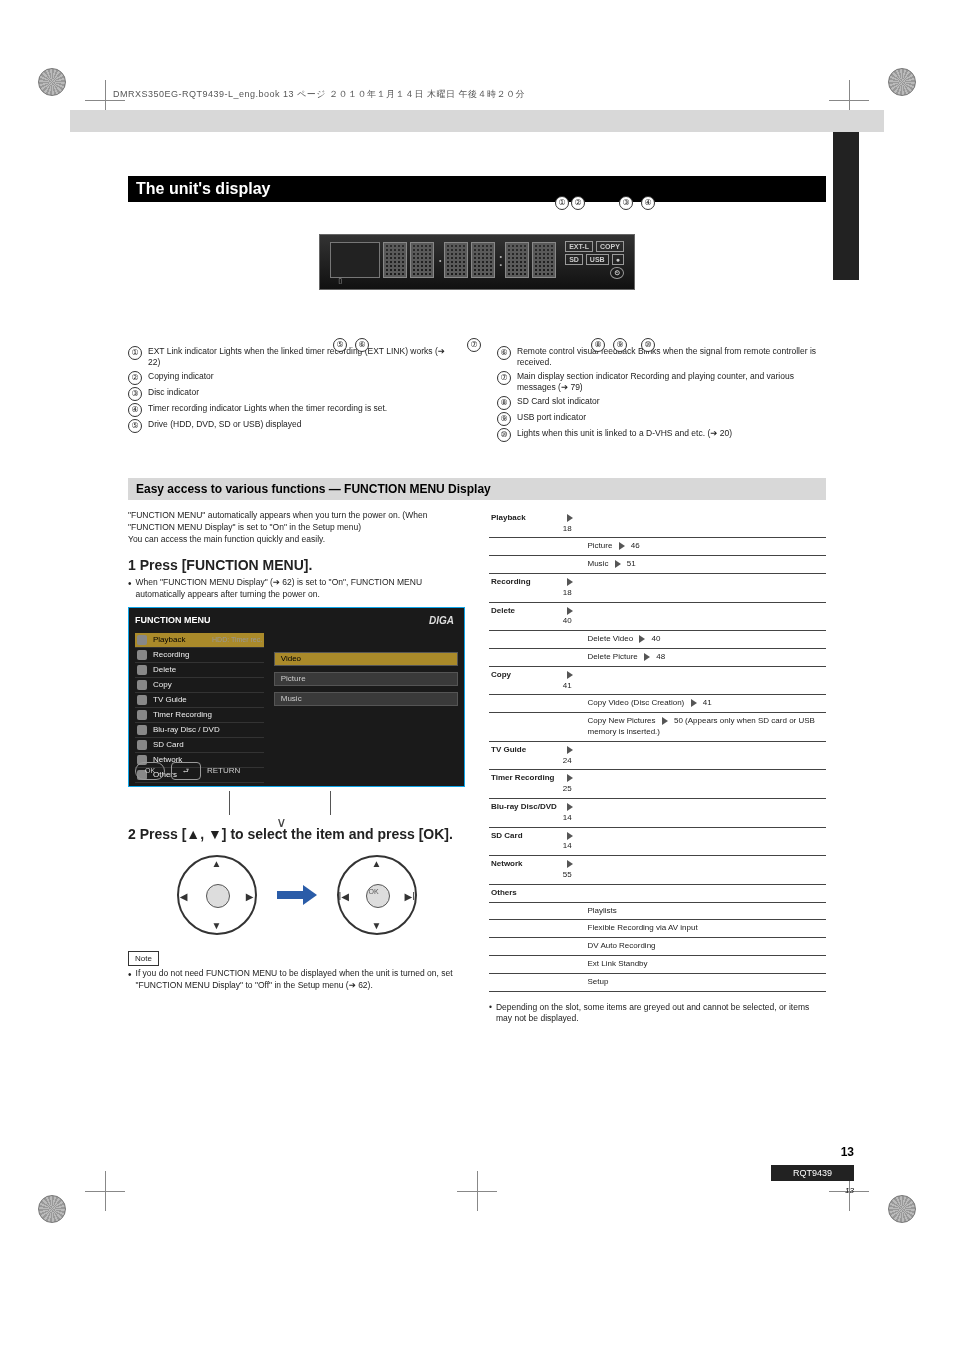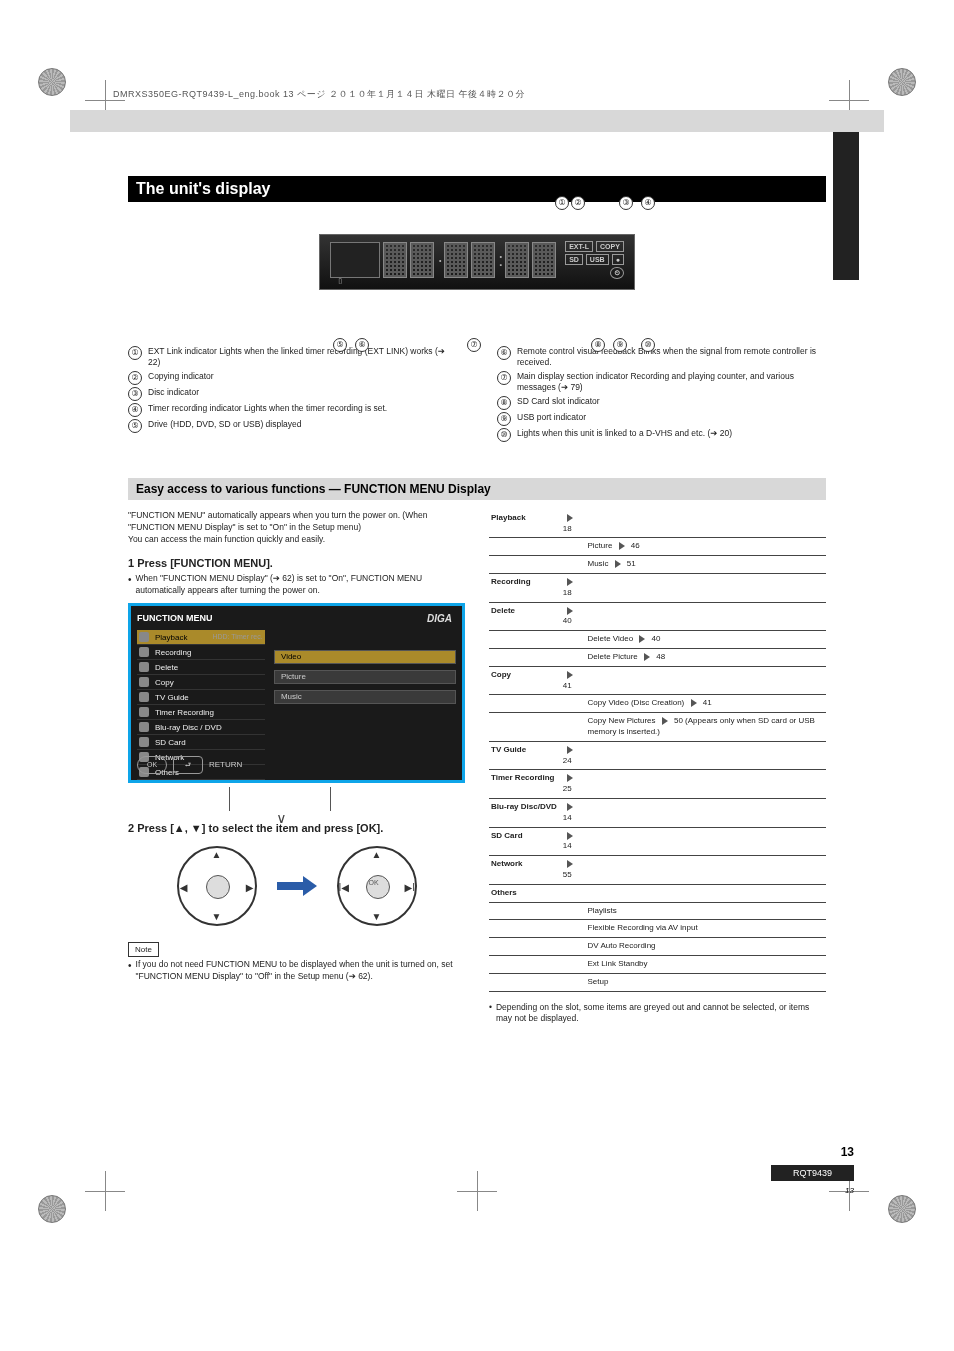--- a/index.html
+++ b/index.html
@@ -135,25 +135,25 @@
   .section-gray {
     background:#d8d8d8;
     padding:4px 8px;
     font-size:12px;font-weight:bold;
     margin: 34px 0 10px 0;
   }
   .two-col{
     display:flex;gap:24px;font-size:8.5px;color:#222;line-height:1.4
   }
   .two-col .col{flex:1}
-  .steps h2{font-size:11px;margin:6px 0 2px}
+  .steps h2{font-size:14px;margin:6px 0 2px}
   .bullet{display:flex;gap:4px;margin-bottom:3px}
   .bullet .dot{font-size:10px}
   .menu-shot{
-    border:3px solid #0ea5e9;background:#1a1a1a;color:#eee;
+    border:1px solid #0ea5e9;background:#1a1a1a;color:#eee;
     padding:6px;font-size:8px;position:relative;
     margin:6px 0 8px 0;height:180px;box-sizing:border-box;
   }
   .menu-shot .title{font-weight:bold;font-size:9px;margin-bottom:6px;color:#fff}
   .menu-item{
     display:flex;align-items:center;gap:6px;padding:1px 2px;
     border-bottom:1px solid #333;height:12px
   }
   .menu-item.sel{background:#aa8a2a;color:#000}
   .menu-item .icon{width:10px;height:10px;background:#888;display:inline-block;border-radius:2px;flex-shrink:0}

